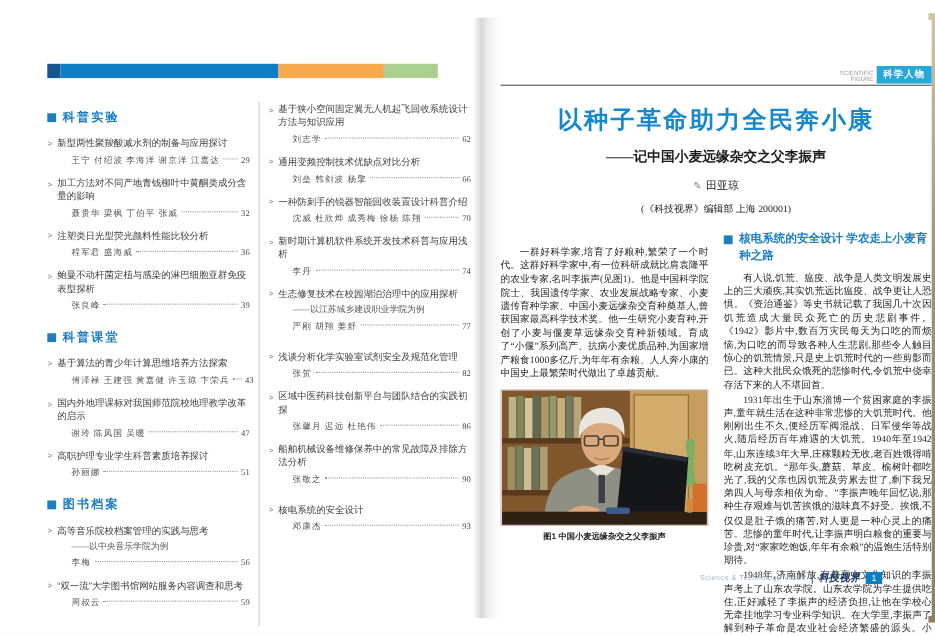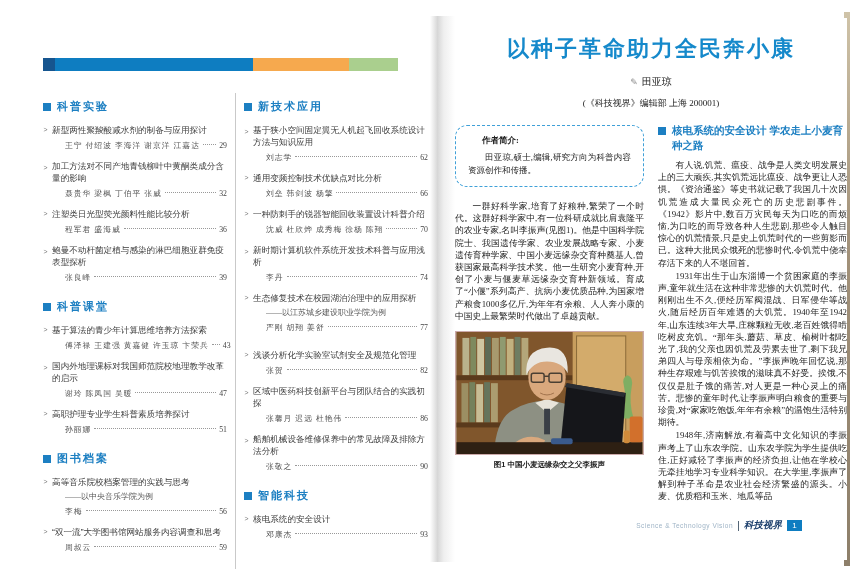--- a/index.html
+++ b/index.html
@@ -226,24 +226,20 @@
                 <span class="authors">周叔云</span>
                 <span class="dots"></span>
                 <span class="pagenum">59</span>
               </div>
             </div>
           </div>
         </div>
       <div class="toc-divider"></div>
       <div class="toc-col">
           <div class="toc-section">
-            <div class="toc-heading">
-              <span class="sec-bullet"></span>
-              <span class="sec-title">新技术应用</span>
-            </div>
             <div class="toc-entry">
               <div class="entry-title">
                 <span class="entry-arrow">&gt;</span>
                 <span>基于狭小空间固定翼无人机起飞回收系统设计方法与知识应用</span>
               </div>
               <div class="entry-meta">
                 <span class="authors">刘志学</span>
                 <span class="dots"></span>
                 <span class="pagenum">62</span>
               </div>
@@ -323,24 +319,20 @@
                 <span>船舶机械设备维修保养中的常见故障及排除方法分析</span>
               </div>
               <div class="entry-meta">
                 <span class="authors">张敬之</span>
                 <span class="dots"></span>
                 <span class="pagenum">90</span>
               </div>
             </div>
           </div>
           <div class="toc-section">
-            <div class="toc-heading">
-              <span class="sec-bullet"></span>
-              <span class="sec-title">智能科技</span>
-            </div>
             <div class="toc-entry">
               <div class="entry-title">
                 <span class="entry-arrow">&gt;</span>
                 <span>核电系统的安全设计</span>
               </div>
               <div class="entry-meta">
                 <span class="authors">邓康杰</span>
                 <span class="dots"></span>
                 <span class="pagenum">93</span>
               </div>
@@ -348,34 +340,37 @@
           </div>
         </div>
     </div>
   </div>
 
   <div class="spine"></div>
   <div class="right-edge"></div>
 
   <div class="page-right">
 
+    <div class="art-header">
+      <div class="corner">
+        <span class="corner-en">SCIENTIFIC FIGURE</span>
+        <span class="corner-badge">科学人物</span>
+      </div>
+    </div>
 
     <div class="art-title">以种子革命助力全民奔小康</div>
+    <div class="art-subtitle">——记中国小麦远缘杂交之父李振声</div>
     <div class="art-author">
       <span class="pen-icon">✎</span><span>田亚琼</span>
     </div>
     <div class="art-affil">(《科技视界》编辑部  上海  200001)</div>
 
     <div class="art-columns">
 
       <div class="art-col left">
-        <div class="author-box">
-          <div class="ab-label">作者简介:</div>
-          <div class="ab-text">田亚琼,硕士,编辑,研究方向为科普内容资源创作和传播。</div>
-        </div>
         <p class="intro-para">一群好科学家,培育了好粮种,繁荣了一个时代。这群好科学家中,有一位科研成就比肩袁隆平的农业专家,名叫李振声(见图1)。他是中国科学院院士、我国遗传学家、农业发展战略专家、小麦遗传育种学家、中国小麦远缘杂交育种奠基人,曾获国家最高科学技术奖。他一生研究小麦育种,开创了小麦与偃麦草远缘杂交育种新领域。育成了“小偃”系列高产、抗病小麦优质品种,为国家增产粮食1000多亿斤,为年年有余粮、人人奔小康的中国史上最繁荣时代做出了卓越贡献。</p>
 
         <div class="figure">
           <svg width="189" height="124" viewBox="0 0 189 124">
             <rect width="189" height="124" fill="#74512a"></rect>
             <rect x="0" y="0" width="118" height="124" fill="#80562c"></rect>
             <g>
               <rect x="6" y="6" width="7" height="38" fill="#b9b28c"></rect>
                 <rect x="14" y="5" width="6" height="39" fill="#7e8a5e"></rect>
               <rect x="21" y="7" width="7" height="37" fill="#cfc6a0"></rect>

